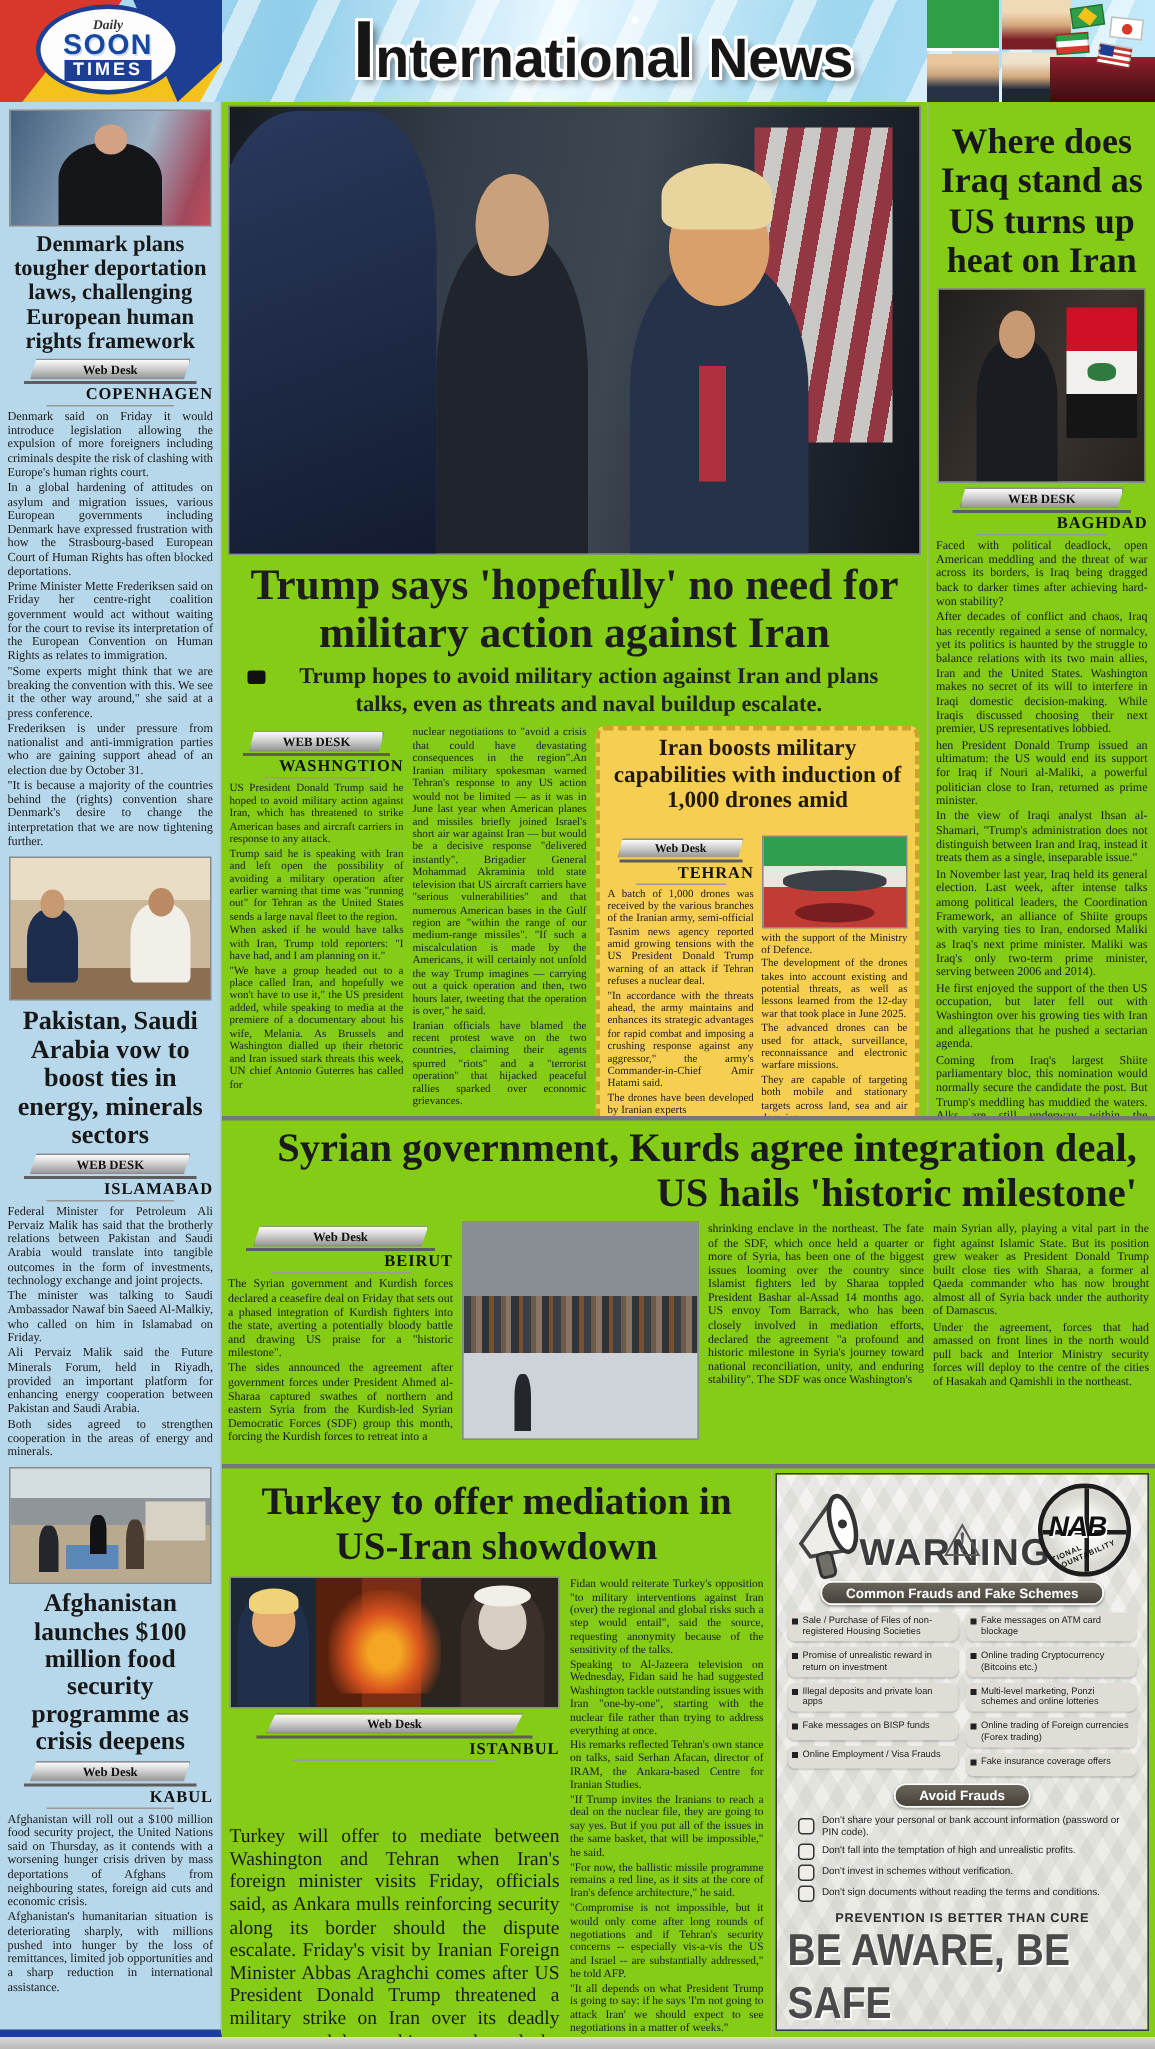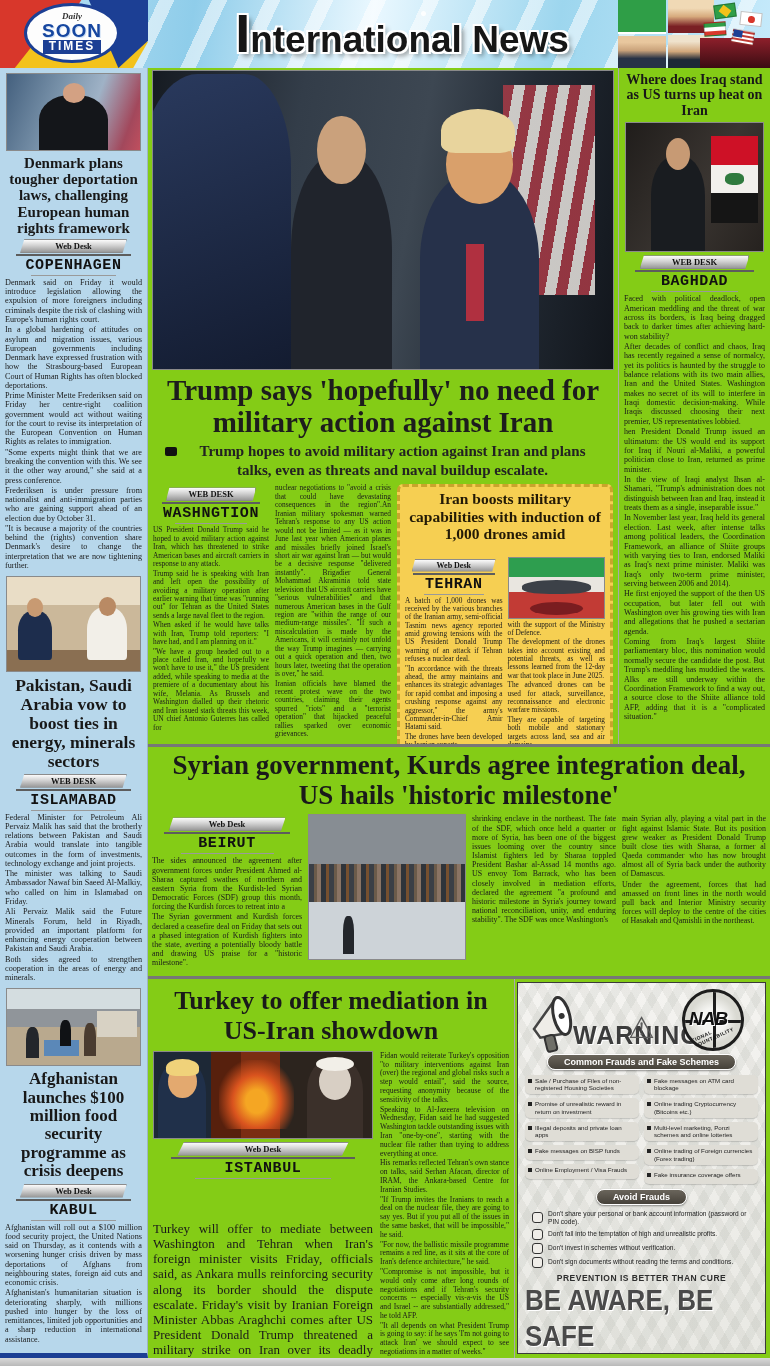--- a/index.html
+++ b/index.html
@@ -51,21 +51,21 @@
   .iraq-col { flex:1; border-left:1px solid #aaa; padding:2px 5px 0; overflow:hidden; }
   .syria-sec { height:232px; border-top:3px solid #777; padding:2px 4px 0; overflow:hidden; }
   .bottom-sec { flex:1; display:flex; border-top:3px solid #777; overflow:hidden; }
   .turkey-sec { flex:1; padding:4px 5px 0; overflow:hidden; }
   .nab-wrap { width:256px; flex:0 0 auto; padding:3px 4px 4px 2px; border-left:1px solid #aaa; }
   .bottom-bar { position:absolute; left:0; bottom:0; width:770px; height:8px; background:linear-gradient(180deg,#d9d9d9,#b9b9b9); }
 
   
   .kicker { width:78%; margin:3px auto 0; background:linear-gradient(180deg,#fbfbfb,#d2d2d2 45%,#999); border:1px solid #8c8c8c; text-align:center; font-family:Liberation Serif, serif; font-weight:bold; font-size:8.5px; color:#111; padding:1px 0; clip-path:polygon(4% 0,100% 0,96% 100%,0 100%); }
   .krule { width:84%; margin:1px auto 1px; border-top:2.5px solid #5d5d5d; }
-  .dateline { text-align:center; font-weight:bold; font-size:15px; letter-spacing:.6px; color:#111;font-family:Liberation Mono, monospace; }
+  .dateline { text-align:right; font-weight:bold; font-size:11px; letter-spacing:.6px; color:#111; }
   .drule { width:62%; margin:1px auto 2px; border-top:1.5px solid #9a9a9a; }
   .btext p { font-size:8.3px; line-height:1.16; text-align:justify; margin-bottom:1px; }
   .hl { font-weight:bold; text-align:center; color:#181818; }
   .ph { position:relative; overflow:hidden; border:1px solid #8a8a8a; background:#777; }
 
   
   .left-col .hl { font-size:15px; line-height:1.08; margin:4px 0 2px; }
   .left-col .btext p { font-size:8.2px; line-height:1.13; }
   .ph-denmark { height:78px; background:linear-gradient(110deg,#44607e,#7e97ae 40%,#9fb2c6 62%,#a2485c 88%,#c04f5e); margin:1px; }
   .fig-dark { position:absolute; left:24%; bottom:0; width:52%; height:72%; background:#14161a; border-radius:45% 45% 0 0; }
@@ -106,30 +106,30 @@
   .drone-box h3 { font-size:15.5px; line-height:1.12; text-align:center; font-weight:bold; color:#231a06; margin-bottom:13px; }
   .drone-cols { display:flex; gap:5px; }
   .dcol { width:50%; }
   .dcol .btext p { font-size:7.3px; line-height:1.15; }
   .drone-box .kicker { width:86%; font-size:8px; }
   .ph-drone { height:62px; margin:1px 0 2px; background:linear-gradient(180deg,#2e9e4f 0 32%,#e9e6e0 32% 56%,#c23b35 56%); }
   .drone-body { position:absolute; left:14%; top:38%; width:72%; height:22%; background:#3c4148; border-radius:50% 50% 40% 40%; }
   .drone-base { position:absolute; left:22%; bottom:4%; width:56%; height:22%; background:#7a1d20; border-radius:50%; }
 
   
-  .iraq-col .hl { font-size:14px; line-height:1.1; margin:2px 0 4px; }
+  .iraq-col .hl { font-size:24px; line-height:1.1; margin:12px 0 4px; }
   .ph-iraq { height:130px; margin:0 1px 3px; background:linear-gradient(120deg,#201d1b,#3a3531 55%,#26221f); }
   .iq-flag { position:absolute; right:4%; top:10%; width:34%; height:68%; background:linear-gradient(180deg,#ce1126 0 33%,#f2f0ec 33% 66%,#151515 66%); }
   .iq-flag::after { content:""; position:absolute; left:30%; top:42%; width:40%; height:14%; background:#2f7a3e; border-radius:40%; }
   .iq-man { position:absolute; left:18%; bottom:0; width:40%; height:74%; background:#191c20; border-radius:42% 42% 0 0; }
   .iq-man::after { content:""; position:absolute; left:28%; top:-20%; width:44%; height:34%; background:#c79a74; border-radius:50%; }
   .iraq-col .btext p { font-size:8px; line-height:1.17; }
 
   
-  .syria-hl { font-size:27px; line-height:1.12; font-weight:bold; text-align:center; margin:1px 8px 4px; }
+  .syria-hl { font-size:27px; line-height:1.12; font-weight:bold; text-align:right; margin:1px 8px 4px; }
   .syria-cols { display:flex; gap:6px; }
   .scol1 { width:150px; flex:0 0 auto; }
   .ph-syria { width:158px; height:146px; flex:0 0 auto; background:linear-gradient(180deg,#878d93 0 34%,#c3cbd1 34% 58%,#cdd3d8 58%); }
   .sy-queue { position:absolute; left:0; top:34%; width:100%; height:26%; background:repeating-linear-gradient(90deg,#3a3f46 0 5px,#6b5b4a 5px 8px,#8a7464 8px 12px,#2f343a 12px 17px,#77502f 17px 20px); }
   .sy-guard { position:absolute; left:22%; bottom:4%; width:7%; height:26%; background:#23262b; border-radius:40% 40% 0 0; }
   .scol { flex:1; }
   .scol .btext p, .scol1 .btext p { font-size:7.9px; line-height:1.16; }
 
   
   .turkey-hl { font-size:26px; line-height:1.15; font-weight:bold; text-align:center; margin:3px 6px 5px; }
@@ -148,21 +148,21 @@
   .tk-kham::after { content:""; position:absolute; left:16%; top:-2%; width:68%; height:18%; background:#f2efe8; border-radius:50%; }
 
   
   .nab-ad { position:relative; height:100%; border:1px solid #3a3a3a; background:
       repeating-linear-gradient(60deg, rgba(170,170,160,.14) 0 9px, rgba(255,255,255,0) 9px 18px),
       repeating-linear-gradient(-60deg, rgba(140,150,140,.12) 0 9px, rgba(255,255,255,0) 9px 18px),
       linear-gradient(180deg,#f4f3f0,#e9e9e4); padding:4px 7px; display:flex; flex-direction:column; align-items:center; overflow:hidden; font-family:"Liberation Sans",sans-serif; }
   .ad-top { width:100%; height:78px; position:relative; }
   .megaphone { position:absolute; left:2px; top:2px; transform:rotate(-14deg); }
   .warn-tri { position:absolute; left:50%; top:26px; transform:translateX(-50%); font-size:30px; color:#5a5a5a; line-height:1; }
-  .nab-logo { position:absolute; right:14px; top:2px; width:62px; height:62px; border:3px solid #1d1d1d; border-radius:50%; background:radial-gradient(circle,#f5f5f2 0 30%,#d9d9d2 60%); overflow:hidden; }
+  .nab-logo { position:absolute; right:4px; top:2px; width:62px; height:62px; border:3px solid #1d1d1d; border-radius:50%; background:radial-gradient(circle,#f5f5f2 0 30%,#d9d9d2 60%); overflow:hidden; }
   .nab-logo .cross-v { position:absolute; left:50%; top:-6px; width:3px; height:74px; background:#1d1d1d; }
   .nab-logo .cross-h { position:absolute; top:50%; left:-6px; height:3px; width:74px; background:#1d1d1d; }
   .nab-text { position:absolute; left:4px; top:16px; font-weight:bold; font-style:italic; font-size:19px; color:#111; text-shadow:1px 1px 0 #fff; letter-spacing:-1px; }
   .nab-ring { position:absolute; left:-2px; bottom:8px; width:110%; font-size:5px; font-weight:bold; color:#111; transform:rotate(-24deg); letter-spacing:.5px; }
   .warn-title { font-size:25px; font-weight:bold; color:#3c3c3c; letter-spacing:1px; text-shadow:1px 1px 0 #fff; margin:0 0 4px; }
   .pill { background:linear-gradient(180deg,#6a655b,#46423a); color:#fff; border:1px solid #fff; border-radius:11px; font-size:9px; font-weight:bold; padding:2px 16px; box-shadow:0 1px 2px rgba(0,0,0,.4); margin-bottom:5px; }
   .fraud-grid { width:100%; display:flex; gap:5px; margin-bottom:5px; }
   .fraud-col { flex:1; display:flex; flex-direction:column; gap:4px; }
   .chip { background:#dfddd6; border-radius:5px; padding:2px 4px 2px 3px; display:flex; gap:3px; align-items:flex-start; min-height:15px; box-shadow:0 1px 1px rgba(0,0,0,.15); }
   .chip-b { flex:0 0 auto; width:4px; height:4px; background:#222; margin-top:2px; }
@@ -360,22 +360,22 @@
 
       <section class="syria-sec">
         <h2 class="syria-hl">Syrian government, Kurds agree integration deal, US hails 'historic milestone'</h2>
         <div class="syria-cols">
           <div class="scol1">
             <div class="kicker">Web Desk</div>
             <div class="krule"></div>
             <div class="dateline">BEIRUT</div>
             <div class="drule"></div>
             <div class="btext">
+              <p>The Syrian government and Kurdish forces declared a ceasefire deal on Friday that sets out a phased integration of Kurdish fighters into the state, averting a potentially bloody battle and drawing US praise for a "historic milestone".</p>
               <p>The sides announced the agreement after government forces under President Ahmed al-Sharaa captured swathes of northern and eastern Syria from the Kurdish-led Syrian Democratic Forces (SDF) group this month, forcing the Kurdish forces to retreat into a</p>
-              <p>The Syrian government and Kurdish forces declared a ceasefire deal on Friday that sets out a phased integration of Kurdish fighters into the state, averting a potentially bloody battle and drawing US praise for a "historic milestone".</p>
             </div>
           </div>
           <div class="ph ph-syria">
             <div class="sy-queue"></div>
             <div class="sy-guard"></div>
           </div>
           <div class="scol">
             <div class="btext">
               <p>shrinking enclave in the northeast. The fate of the SDF, which once held a quarter or more of Syria, has been one of the biggest issues looming over the country since Islamist fighters led by Sharaa toppled President Bashar al-Assad 14 months ago. US envoy Tom Barrack, who has been closely involved in mediation efforts, declared the agreement "a profound and historic milestone in Syria's journey toward national reconciliation, unity, and enduring stability". The SDF was once Washington's</p>
             </div>

